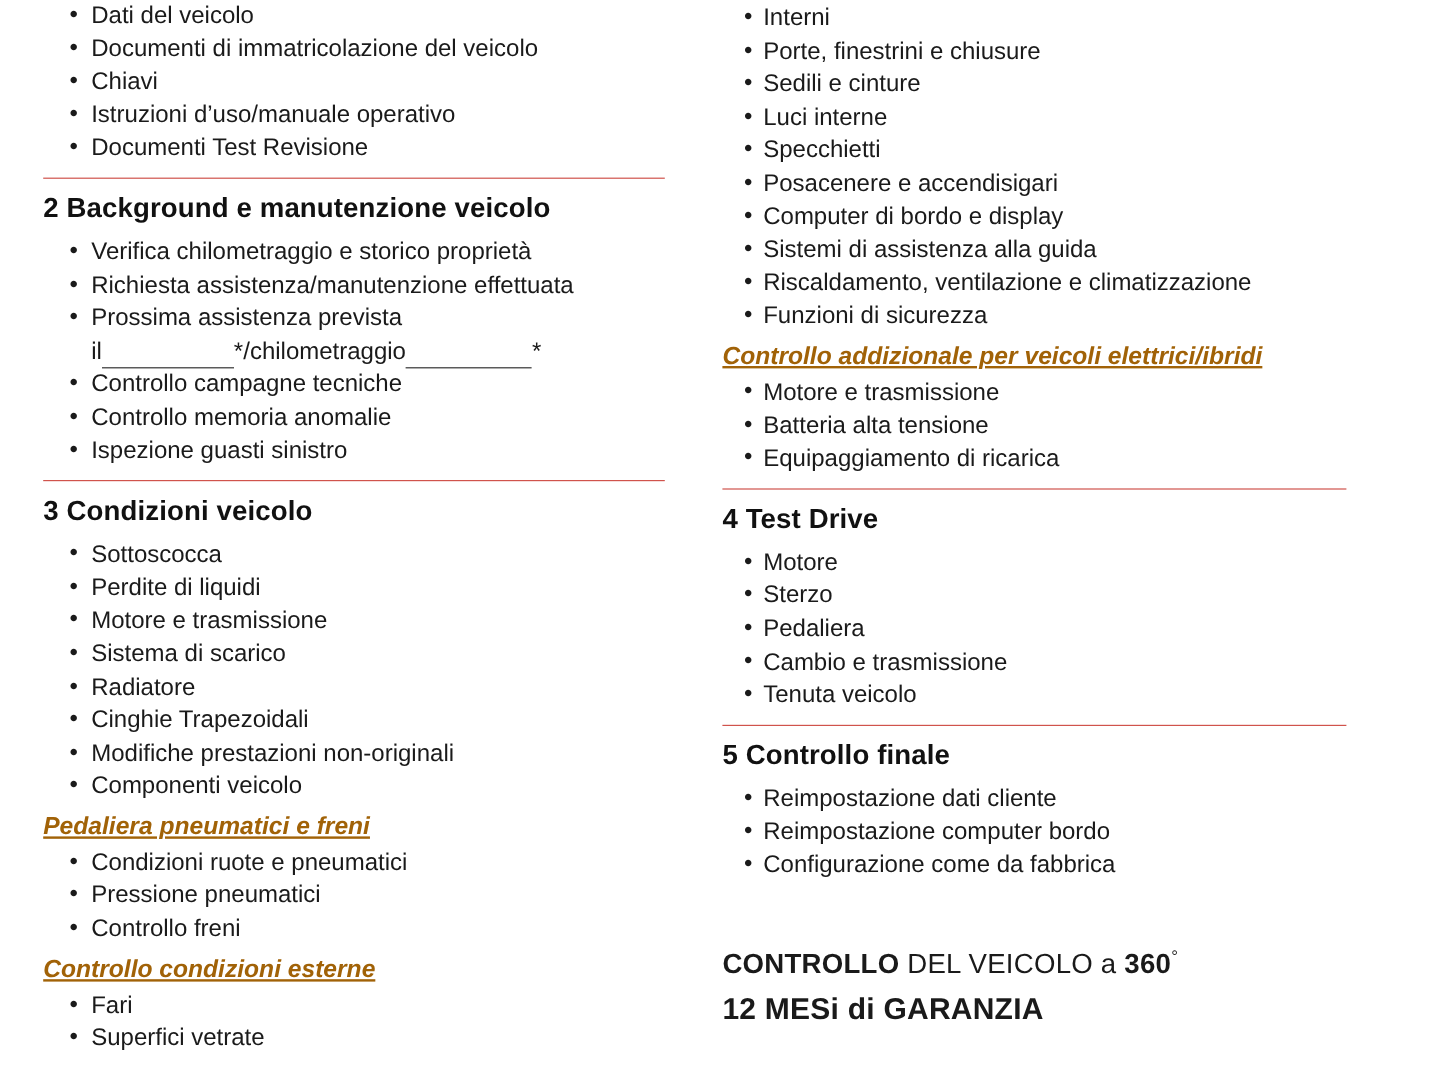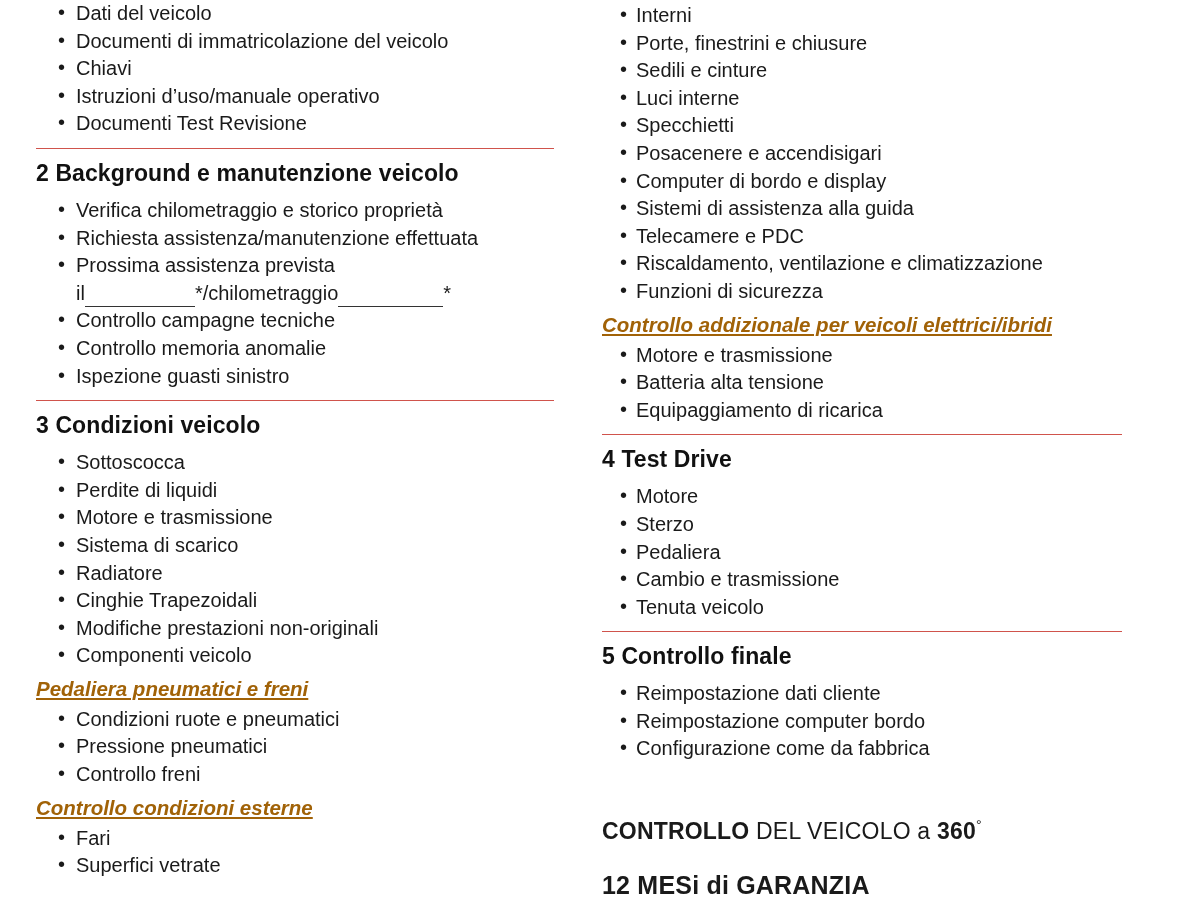--- a/index.html
+++ b/index.html
@@ -101,21 +101,21 @@
   }
   .u1 { width: 110px; }
   .u2 { width: 105px; }
 
   .footer-block {
     margin-top: 54px;
     margin-left: 8px;
   }
   .footer-line1 {
     font-size: 23px;
-    margin-bottom: 26px;
+    margin-bottom: 10px;
     letter-spacing: 0.2px;
     white-space: nowrap;
   }
   .footer-line1 .b { font-weight: bold; }
   .footer-line2 {
     font-size: 25px;
     font-weight: bold;
     letter-spacing: 0.2px;
     white-space: nowrap;
   }
@@ -195,21 +195,20 @@
 
     <ul class="list">
       <li>Interni</li>
       <li>Porte, finestrini e chiusure</li>
       <li>Sedili e cinture</li>
       <li>Luci interne</li>
       <li>Specchietti</li>
       <li>Posacenere e accendisigari</li>
       <li>Computer di bordo e display</li>
       <li>Sistemi di assistenza alla guida</li>
-      <li>Telecamere e PDC</li>
       <li>Riscaldamento, ventilazione e climatizzazione</li>
       <li>Funzioni di sicurezza</li>
     </ul>
 
     <div class="sub-title">Controllo addizionale per veicoli elettrici/ibridi</div>
     <ul class="list">
       <li>Motore e trasmissione</li>
       <li>Batteria alta tensione</li>
       <li>Equipaggiamento di ricarica</li>
     </ul>

